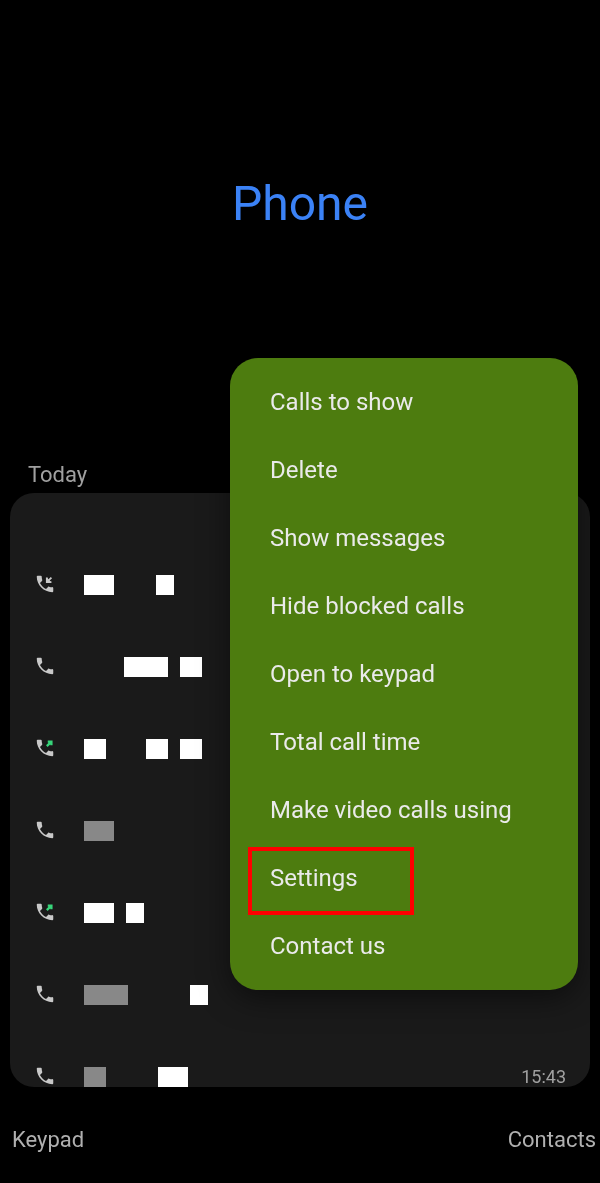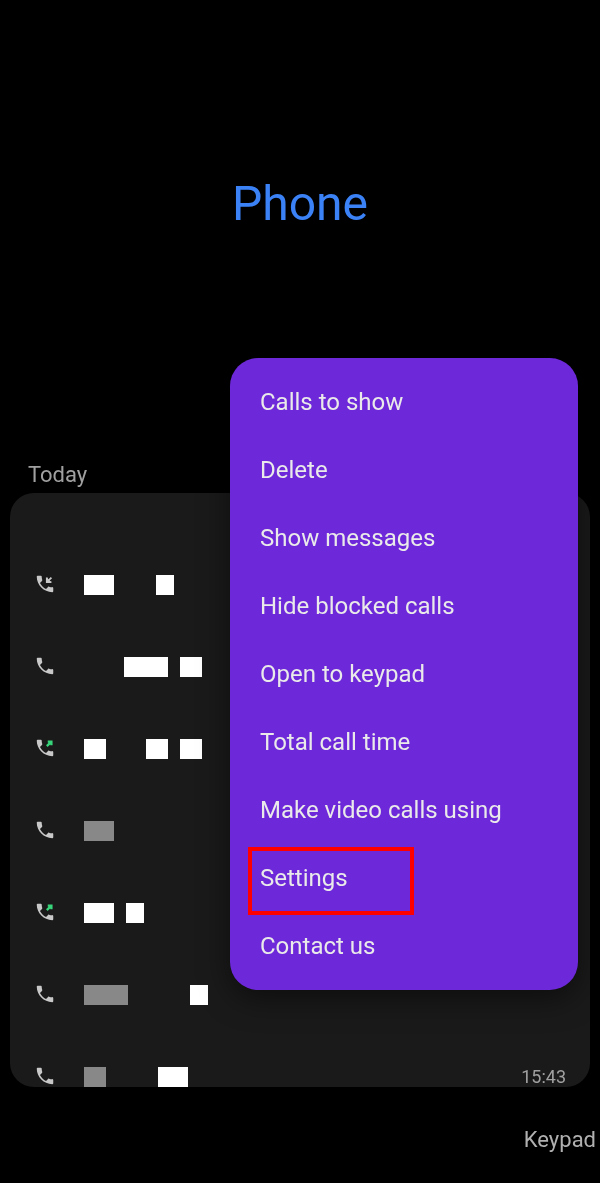--- a/index.html
+++ b/index.html
@@ -65,23 +65,23 @@
       color: #a0a0a0;
       font-size: 18px;
       position: absolute;
       right: 24px;
     }
     .menu-popup {
       position: absolute;
       top: 358px;
       left: 230px;
       width: 348px;
-      background: #6d28d9;
+      background: #4d7c0f;
       border-radius: 28px;
-      padding: 10px 0;
+      padding: 10px 10px;
       z-index: 10;
       box-shadow: 0 8px 30px rgba(0,0,0,0.5);
     }
     .menu-item {
       padding: 20px 30px;
       font-size: 24px;
       color: #eaeaea;
       cursor: pointer;
     }
     .highlight-box {
@@ -91,23 +91,24 @@
       z-index: 20;
     }
     .bottom-nav {
       position: absolute;
       bottom: 0;
       left: 0;
       right: 0;
       height: 88px;
       display: flex;
       align-items: center;
-      justify-content: flex-end;
+      justify-content: space-between;
       background: #000;
       z-index: 5;
+      padding-left: 8px;
     }
     .nav-item {
       font-size: 22px;
       color: #b0b0b0;
       padding: 8px 4px;
       cursor: pointer;
       position: relative;
     }
     .nav-item.active {
       color: #5de0b4;
@@ -223,13 +224,14 @@
   <div class="menu-item">Total call time</div>
   <div class="menu-item">Make video calls using</div>
   <div class="menu-item" id="menu-settings">Settings</div>
   <div class="menu-item">Contact us</div>
 </div>
 
 <div class="highlight-box" style="top:847px; left:248px; width:166px; height:68px;"></div>
 
 <div class="bottom-nav">
   <div class="nav-item">Keypad</div>
+  <div class="nav-item">Contacts</div>
 </div>
 
 </body></html>

